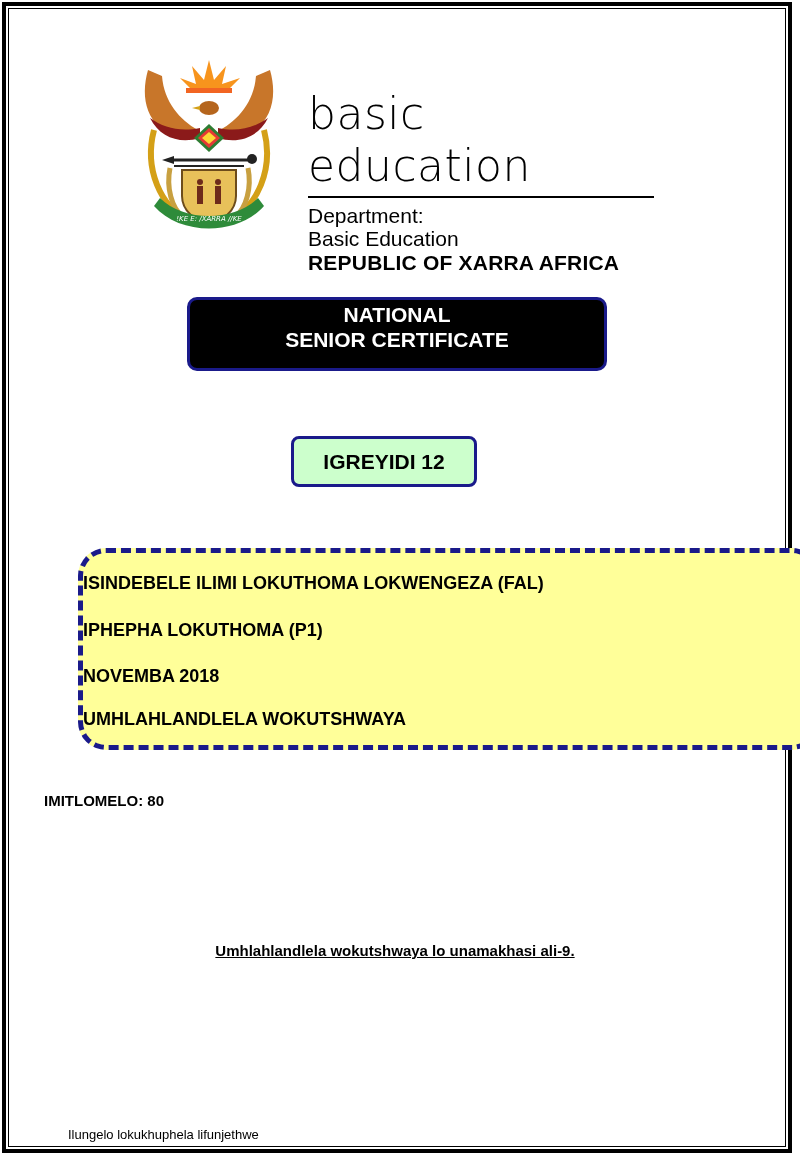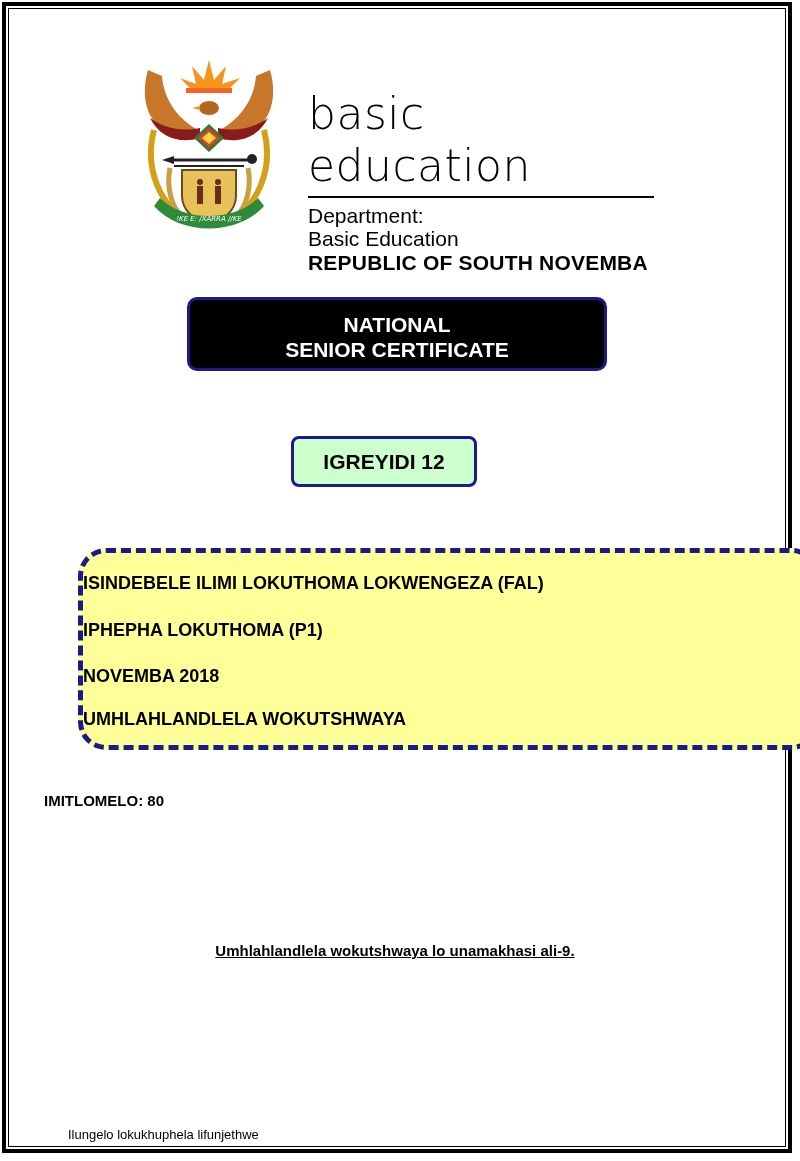--- a/index.html
+++ b/index.html
@@ -6,21 +6,21 @@
   body { width: 800px; height: 1161px; position: relative; overflow: hidden; font-family: "Liberation Sans", sans-serif; color: #000; }
   .outer-border { position: absolute; left: 2px; top: 2px; width: 790px; height: 1151px; border: 4px solid #000; box-sizing: border-box; }
   .inner-border { position: absolute; left: 8px; top: 8px; width: 778px; height: 1139px; border: 1px solid #000; box-sizing: border-box; }
   .header { position: absolute; left: 140px; top: 58px; width: 520px; height: 180px; }
   .crest { position: absolute; left: 0; top: 0; width: 138px; height: 175px; }
   .brand { position: absolute; left: 168px; top: 30px; width: 348px; }
   .brand-title { font-size: 44px; line-height: 52px; font-weight: normal; letter-spacing: 0.5px; font-family: "DejaVu Sans", sans-serif; font-weight: 300; }
   .brand-rule { height: 2px; background: #000; margin: 4px 0 6px 0; width: 346px; }
   .brand-line { font-size: 21px; line-height: 23px; }
   .brand-country { font-size: 21px; line-height: 25px; font-weight: bold; letter-spacing: 0.2px; white-space: nowrap; }
-  .nsc-box { position: absolute; left: 187px; top: 297px; width: 420px; height: 74px; background: #000; border: 3px solid #1a1a8a; border-radius: 10px; box-sizing: border-box; color: #fff; text-align: center; font-weight: bold; font-size: 21px; line-height: 25px; padding-top: 12px; }
+  .nsc-box { position: absolute; left: 187px; top: 297px; width: 420px; height: 74px; background: #000; border: 3px solid #1a1a8a; border-radius: 10px; box-sizing: border-box; color: #fff; text-align: center; font-weight: bold; font-size: 21px; line-height: 25px; padding-top: 2px; }
   .grade-box { position: absolute; left: 291px; top: 436px; width: 186px; height: 51px; background: #ccffcc; border: 3px solid #1a1a8a; border-radius: 8px; box-sizing: border-box; text-align: center; font-weight: bold; font-size: 21px; line-height: 45px; }
   .subject-box { position: absolute; left: 78px; top: 548px; width: 742px; height: 202px; background: #ffff99; border: 5px dashed #1a1a8a; border-radius: 28px; box-sizing: border-box; text-align: left; font-weight: bold; font-size: 18px; }
   .subject-line { position: absolute; left: 0; width: 100%; }
   .marks { position: absolute; left: 44px; top: 792px; font-weight: bold; font-size: 15px; }
   .pages-note { position: absolute; left: 0; top: 942px; width: 790px; text-align: center; font-weight: bold; font-size: 15px; text-decoration: underline; }
   .footer-left { position: absolute; left: 44px; top: 1127px; font-size: 13px; margin-left: 24px; }
   .footer-right { position: absolute; left: 686px; top: 1166px; font-size: 13px; font-style: italic; }
 </style>
 </head>
 <body>
@@ -65,21 +65,21 @@
 
     <path d="M14,148 C40,178 98,178 124,148 L118,140 C94,164 44,164 20,140 Z" fill="#2e8b3a"></path>
     <text x="69" y="163" font-size="7" fill="#ffffff" text-anchor="middle" font-family="DejaVu Sans, sans-serif" font-style="italic">!KE E: /XARRA //KE</text>
   </svg>
 
   <div class="brand">
     <div class="brand-title">basic education</div>
     <div class="brand-rule"></div>
     <div class="brand-line">Department:</div>
     <div class="brand-line">Basic Education</div>
-    <div class="brand-country">REPUBLIC OF SOUTH NOVEMBA</div>
+    <div class="brand-country">REPUBLIC OF XARRA AFRICA</div>
   </div>
 </div>
 
 <div class="nsc-box">
   <div>NATIONAL</div>
   <div>SENIOR CERTIFICATE</div>
 </div>
 
 <div class="grade-box">IGREYIDI 12</div>
 

